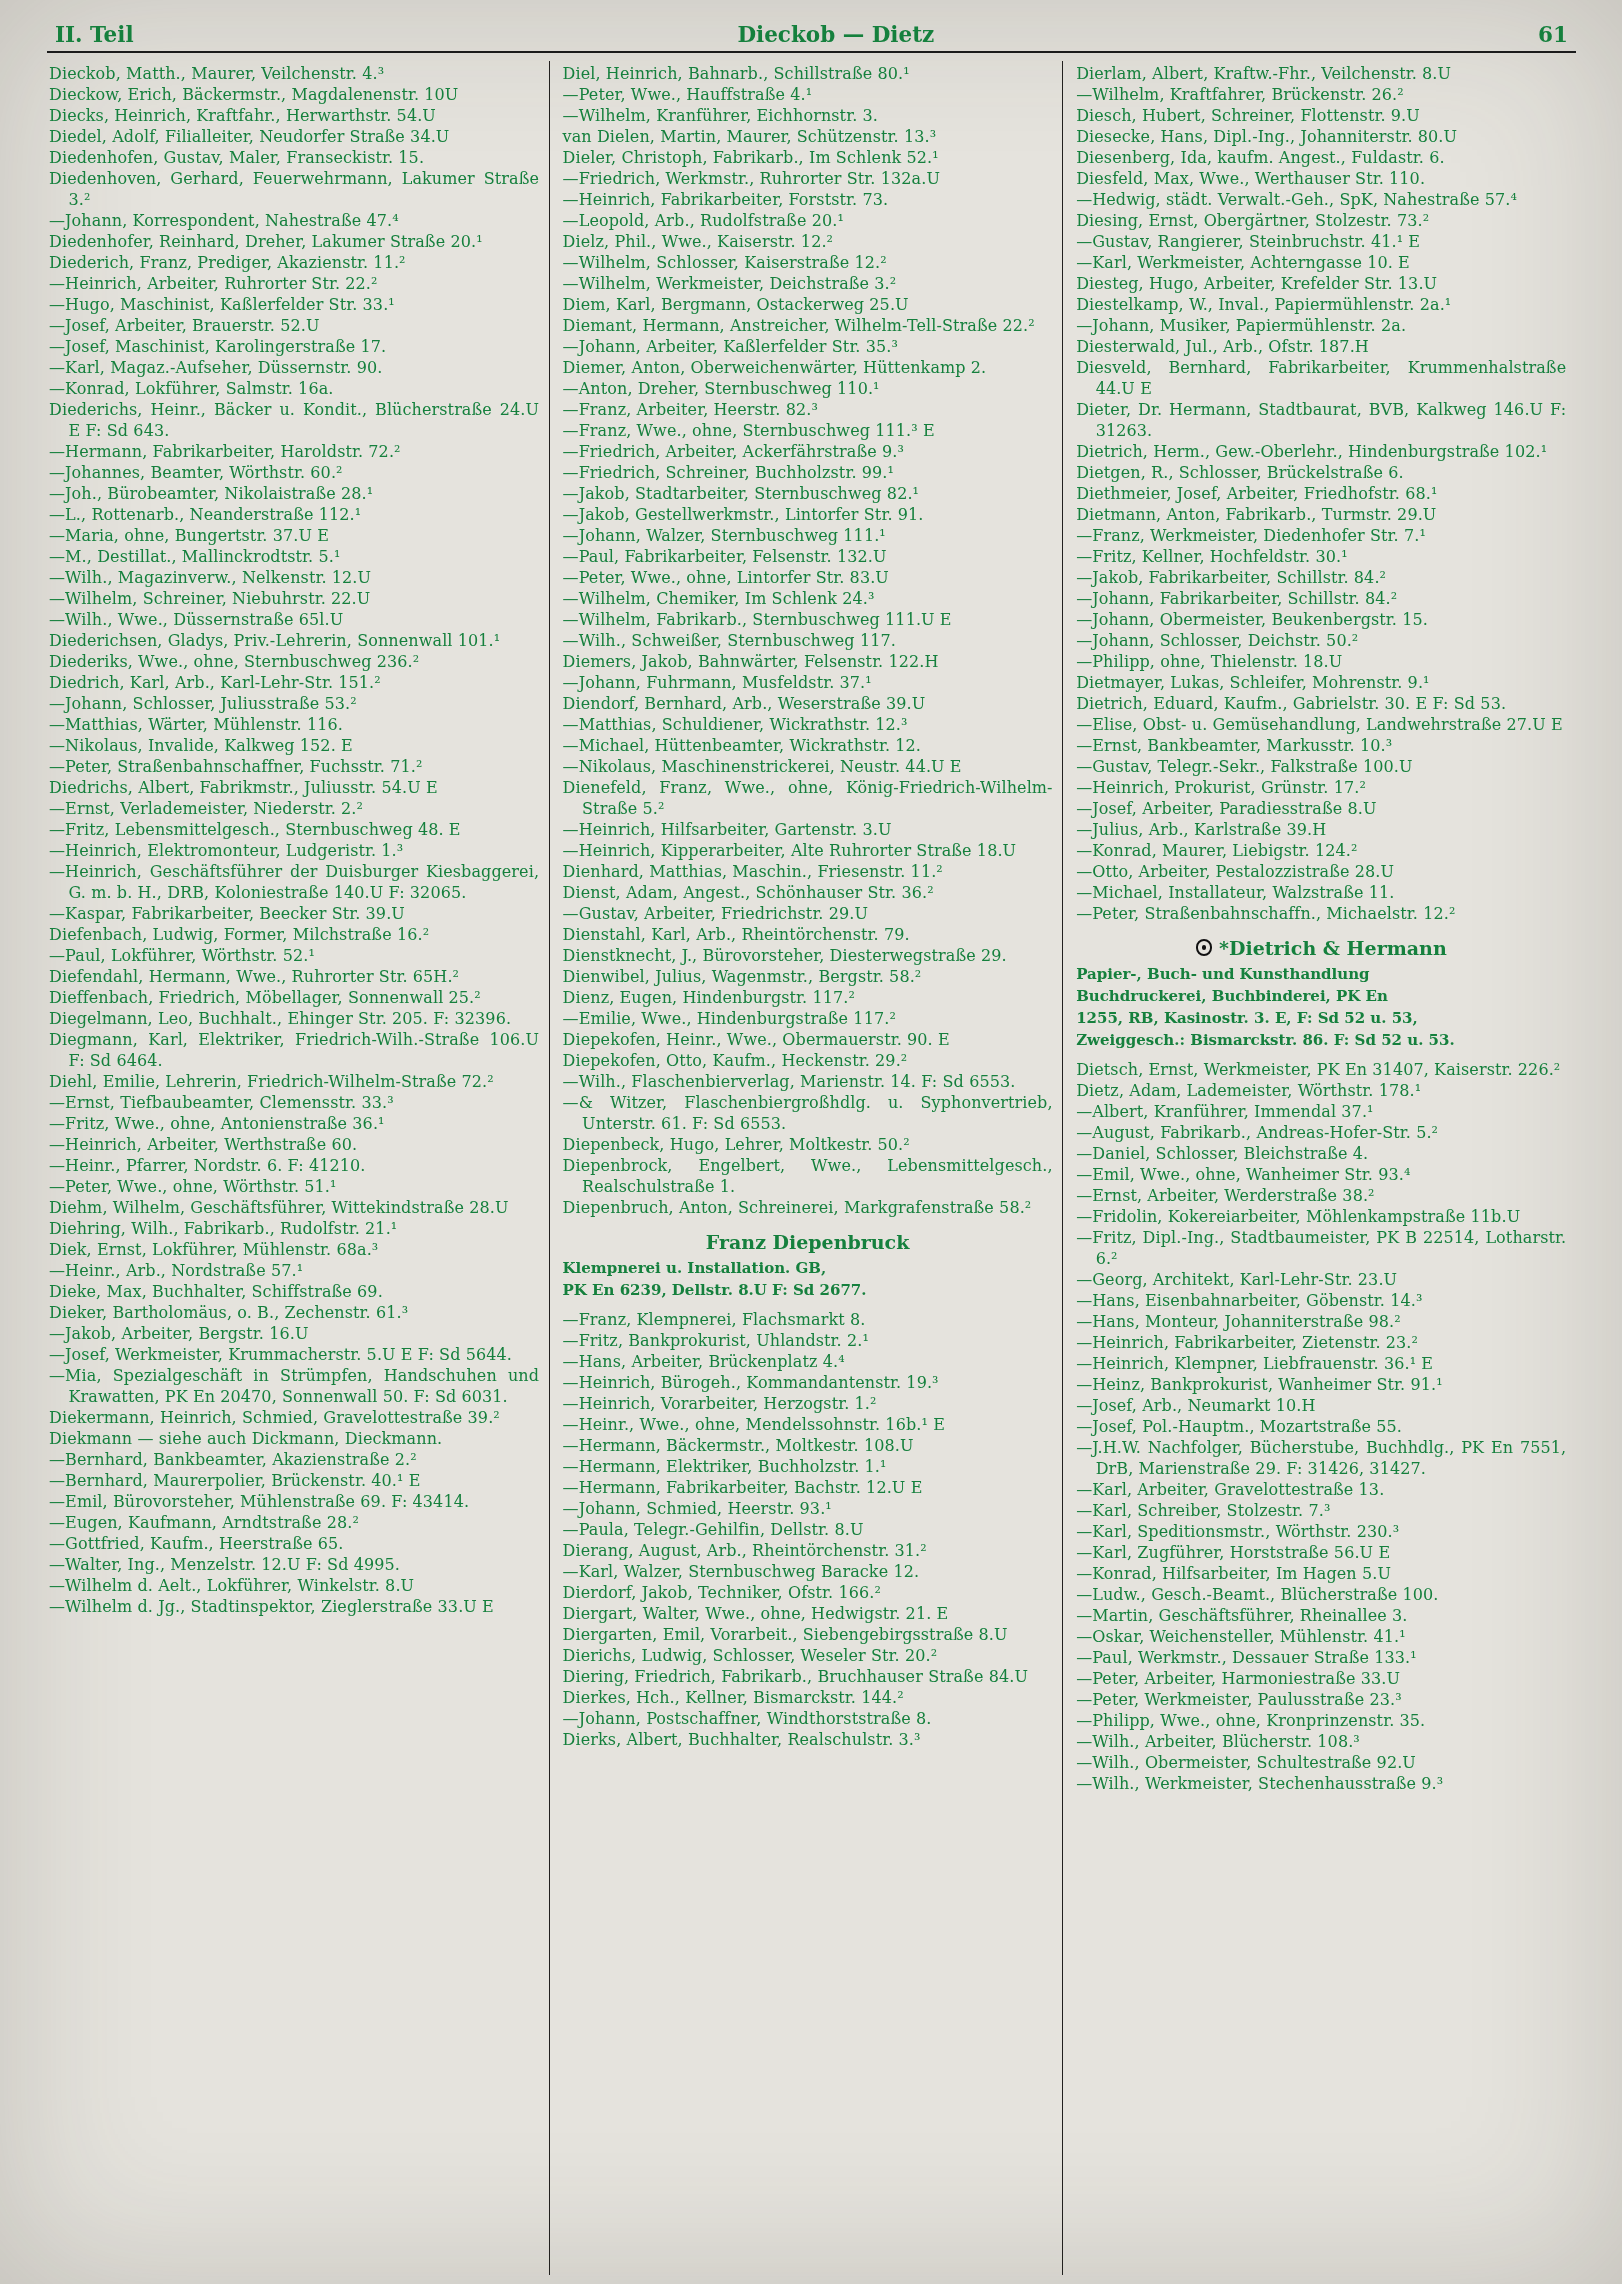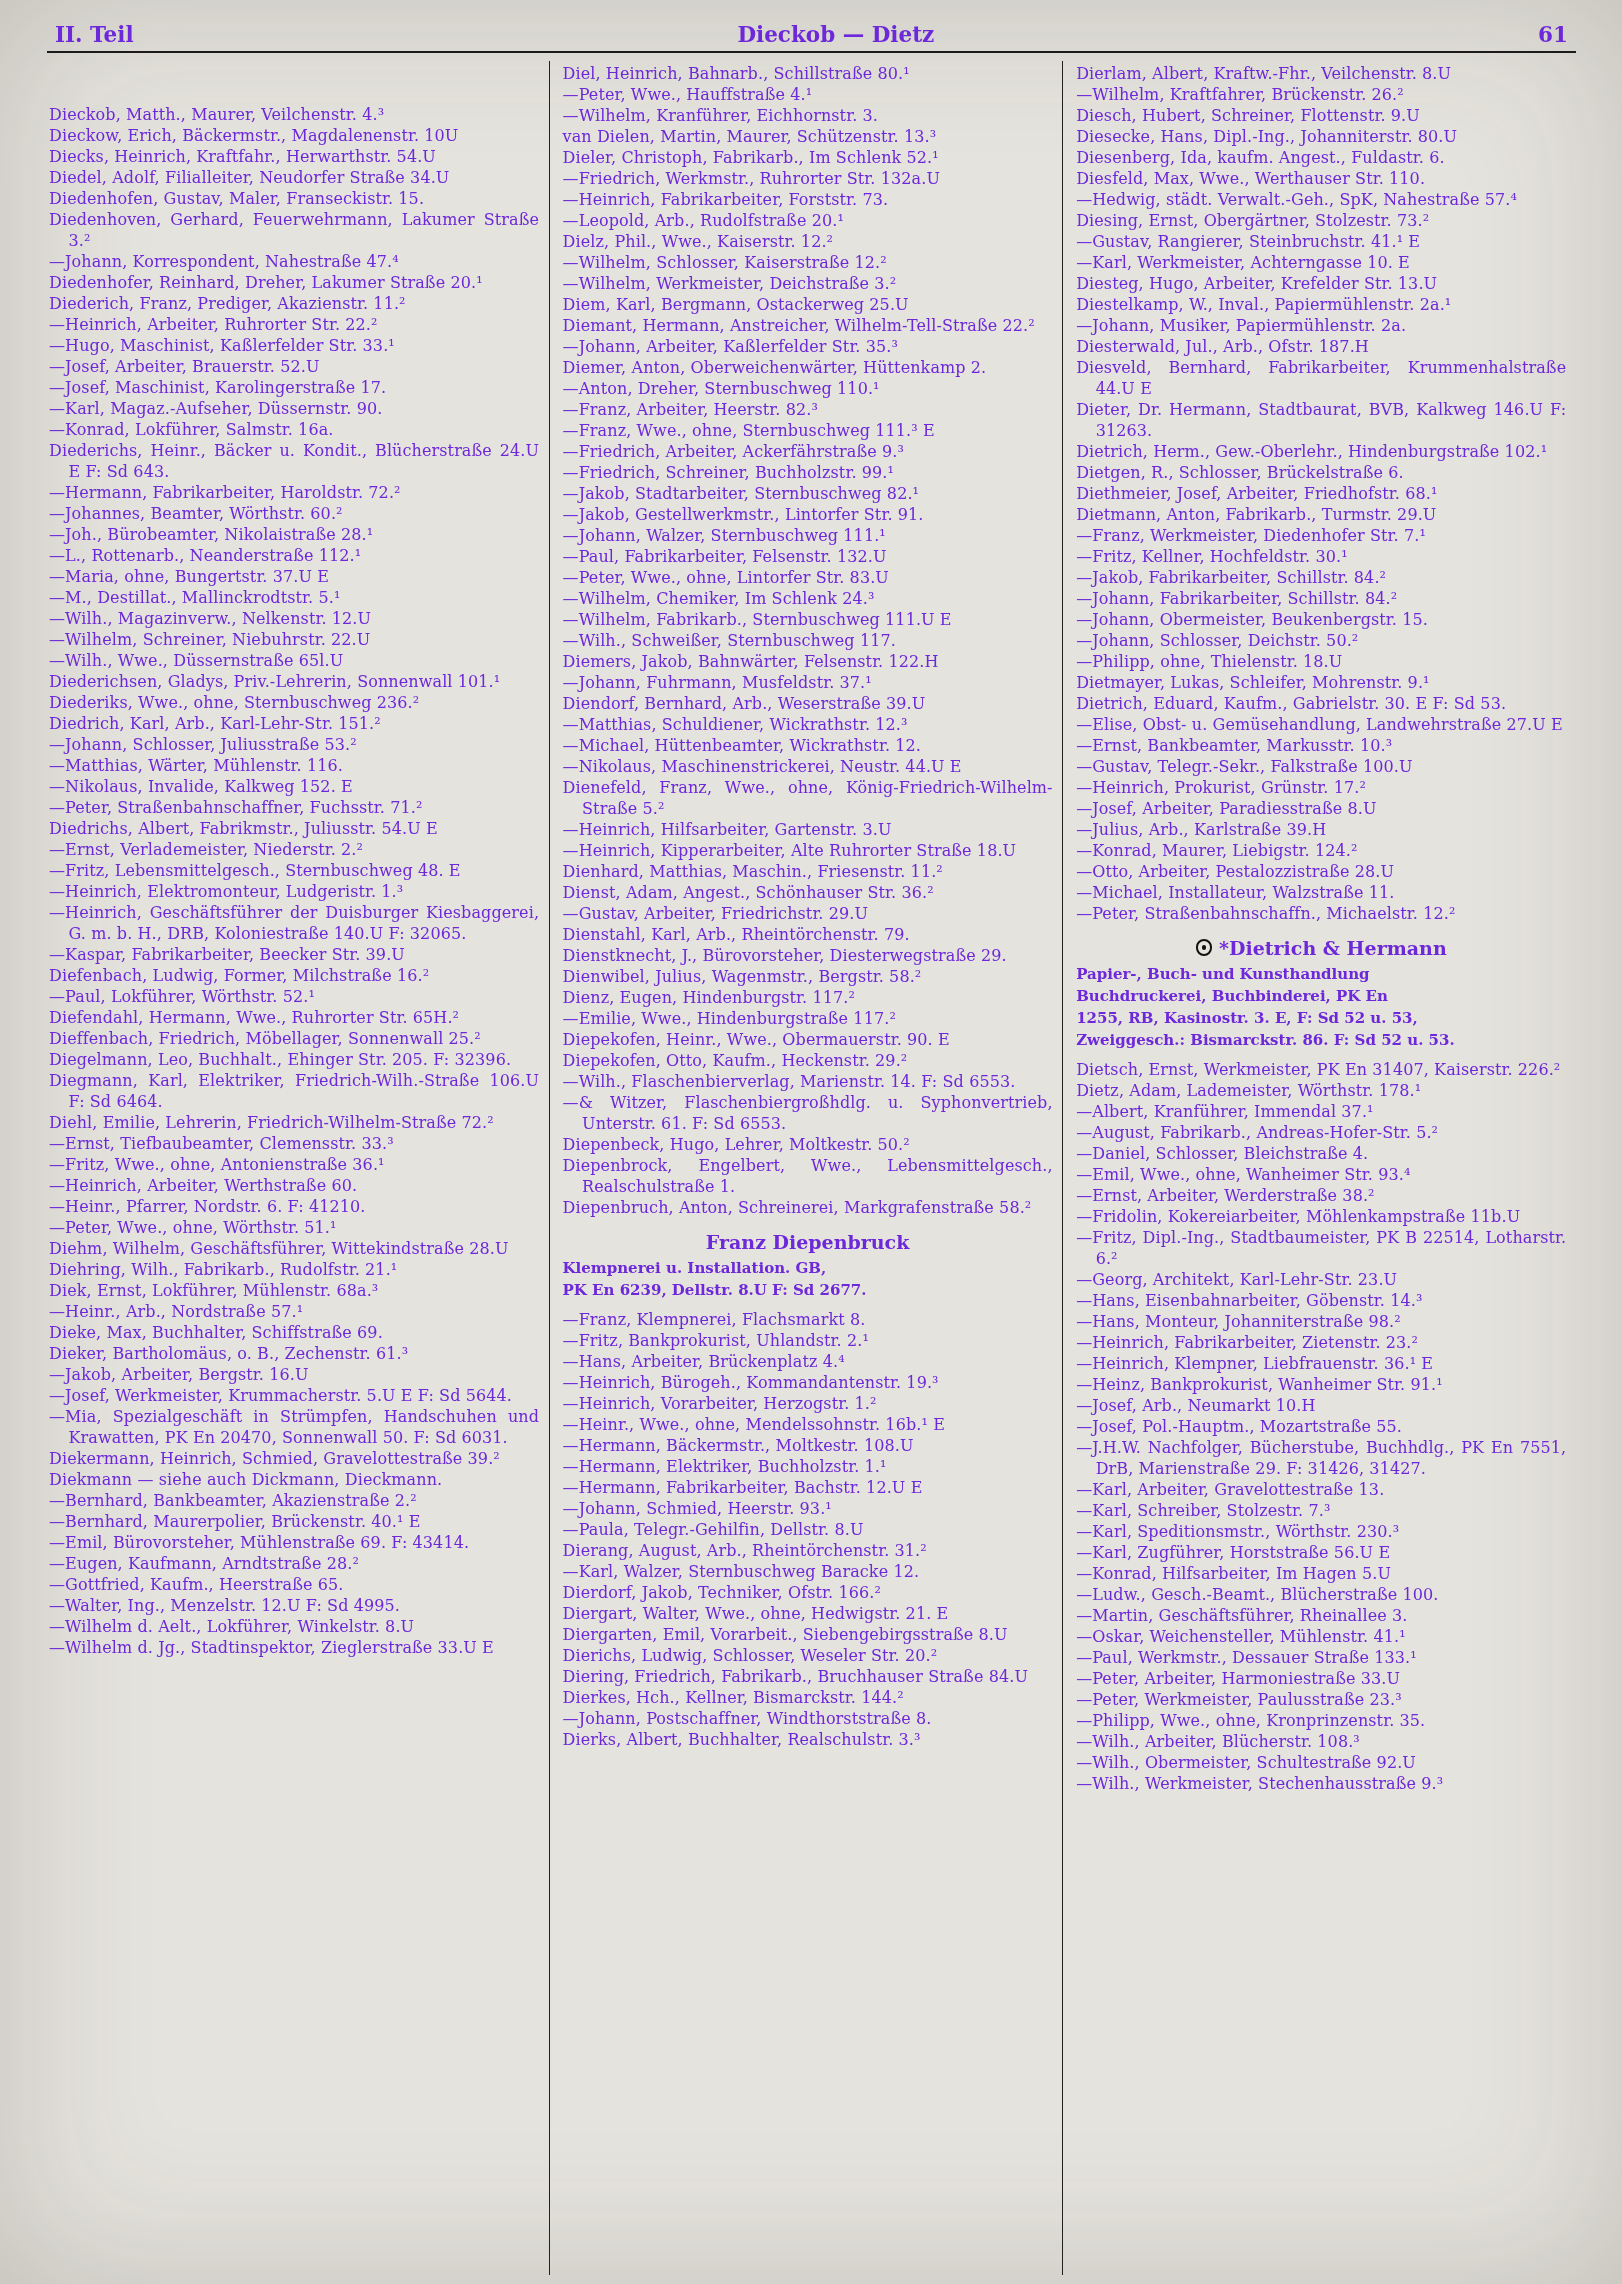--- a/index.html
+++ b/index.html
@@ -3,21 +3,21 @@
 <meta charset="utf-8">
 <style>
   html, body { margin: 0; padding: 0; }
   body { background: #97958f; }
   .page {
     position: relative;
     width: 1623px;
     height: 2284px;
     margin: 0 auto;
     background: #e5e3dd;
-    color: #6d28d9;
+    color: #15803d;
     font-family: "DejaVu Serif", "Liberation Serif", serif;
     overflow: hidden;
     box-shadow: inset 0 0 156px rgba(60,55,45,0.20);
   }
   .page-header {
     display: flex;
     align-items: baseline;
     justify-content: space-between;
     padding: 21.5px 55px 2px 55px;
     font-weight: bold;
@@ -32,21 +32,21 @@
     display: flex;
     align-items: stretch;
     padding: 0 47px;
     height: calc(100% - 70px);
   }
   .column {
     flex: 1 1 0;
     padding: 2px 9.8px 0 12.7px;
     overflow: hidden;
   }
-  .column:first-child { padding-left: 2px; margin-top: 41px; }
+  .column:first-child { padding-left: 2px; }
   .column + .column { border-left: 1.5px solid #22211f; }
   .entry {
     margin: 0;
     padding-left: 19.5px;
     text-indent: -19.5px;
     font-size: 16px;
     line-height: 21px;
     text-align: justify;
     letter-spacing: 0.1px;
   }

